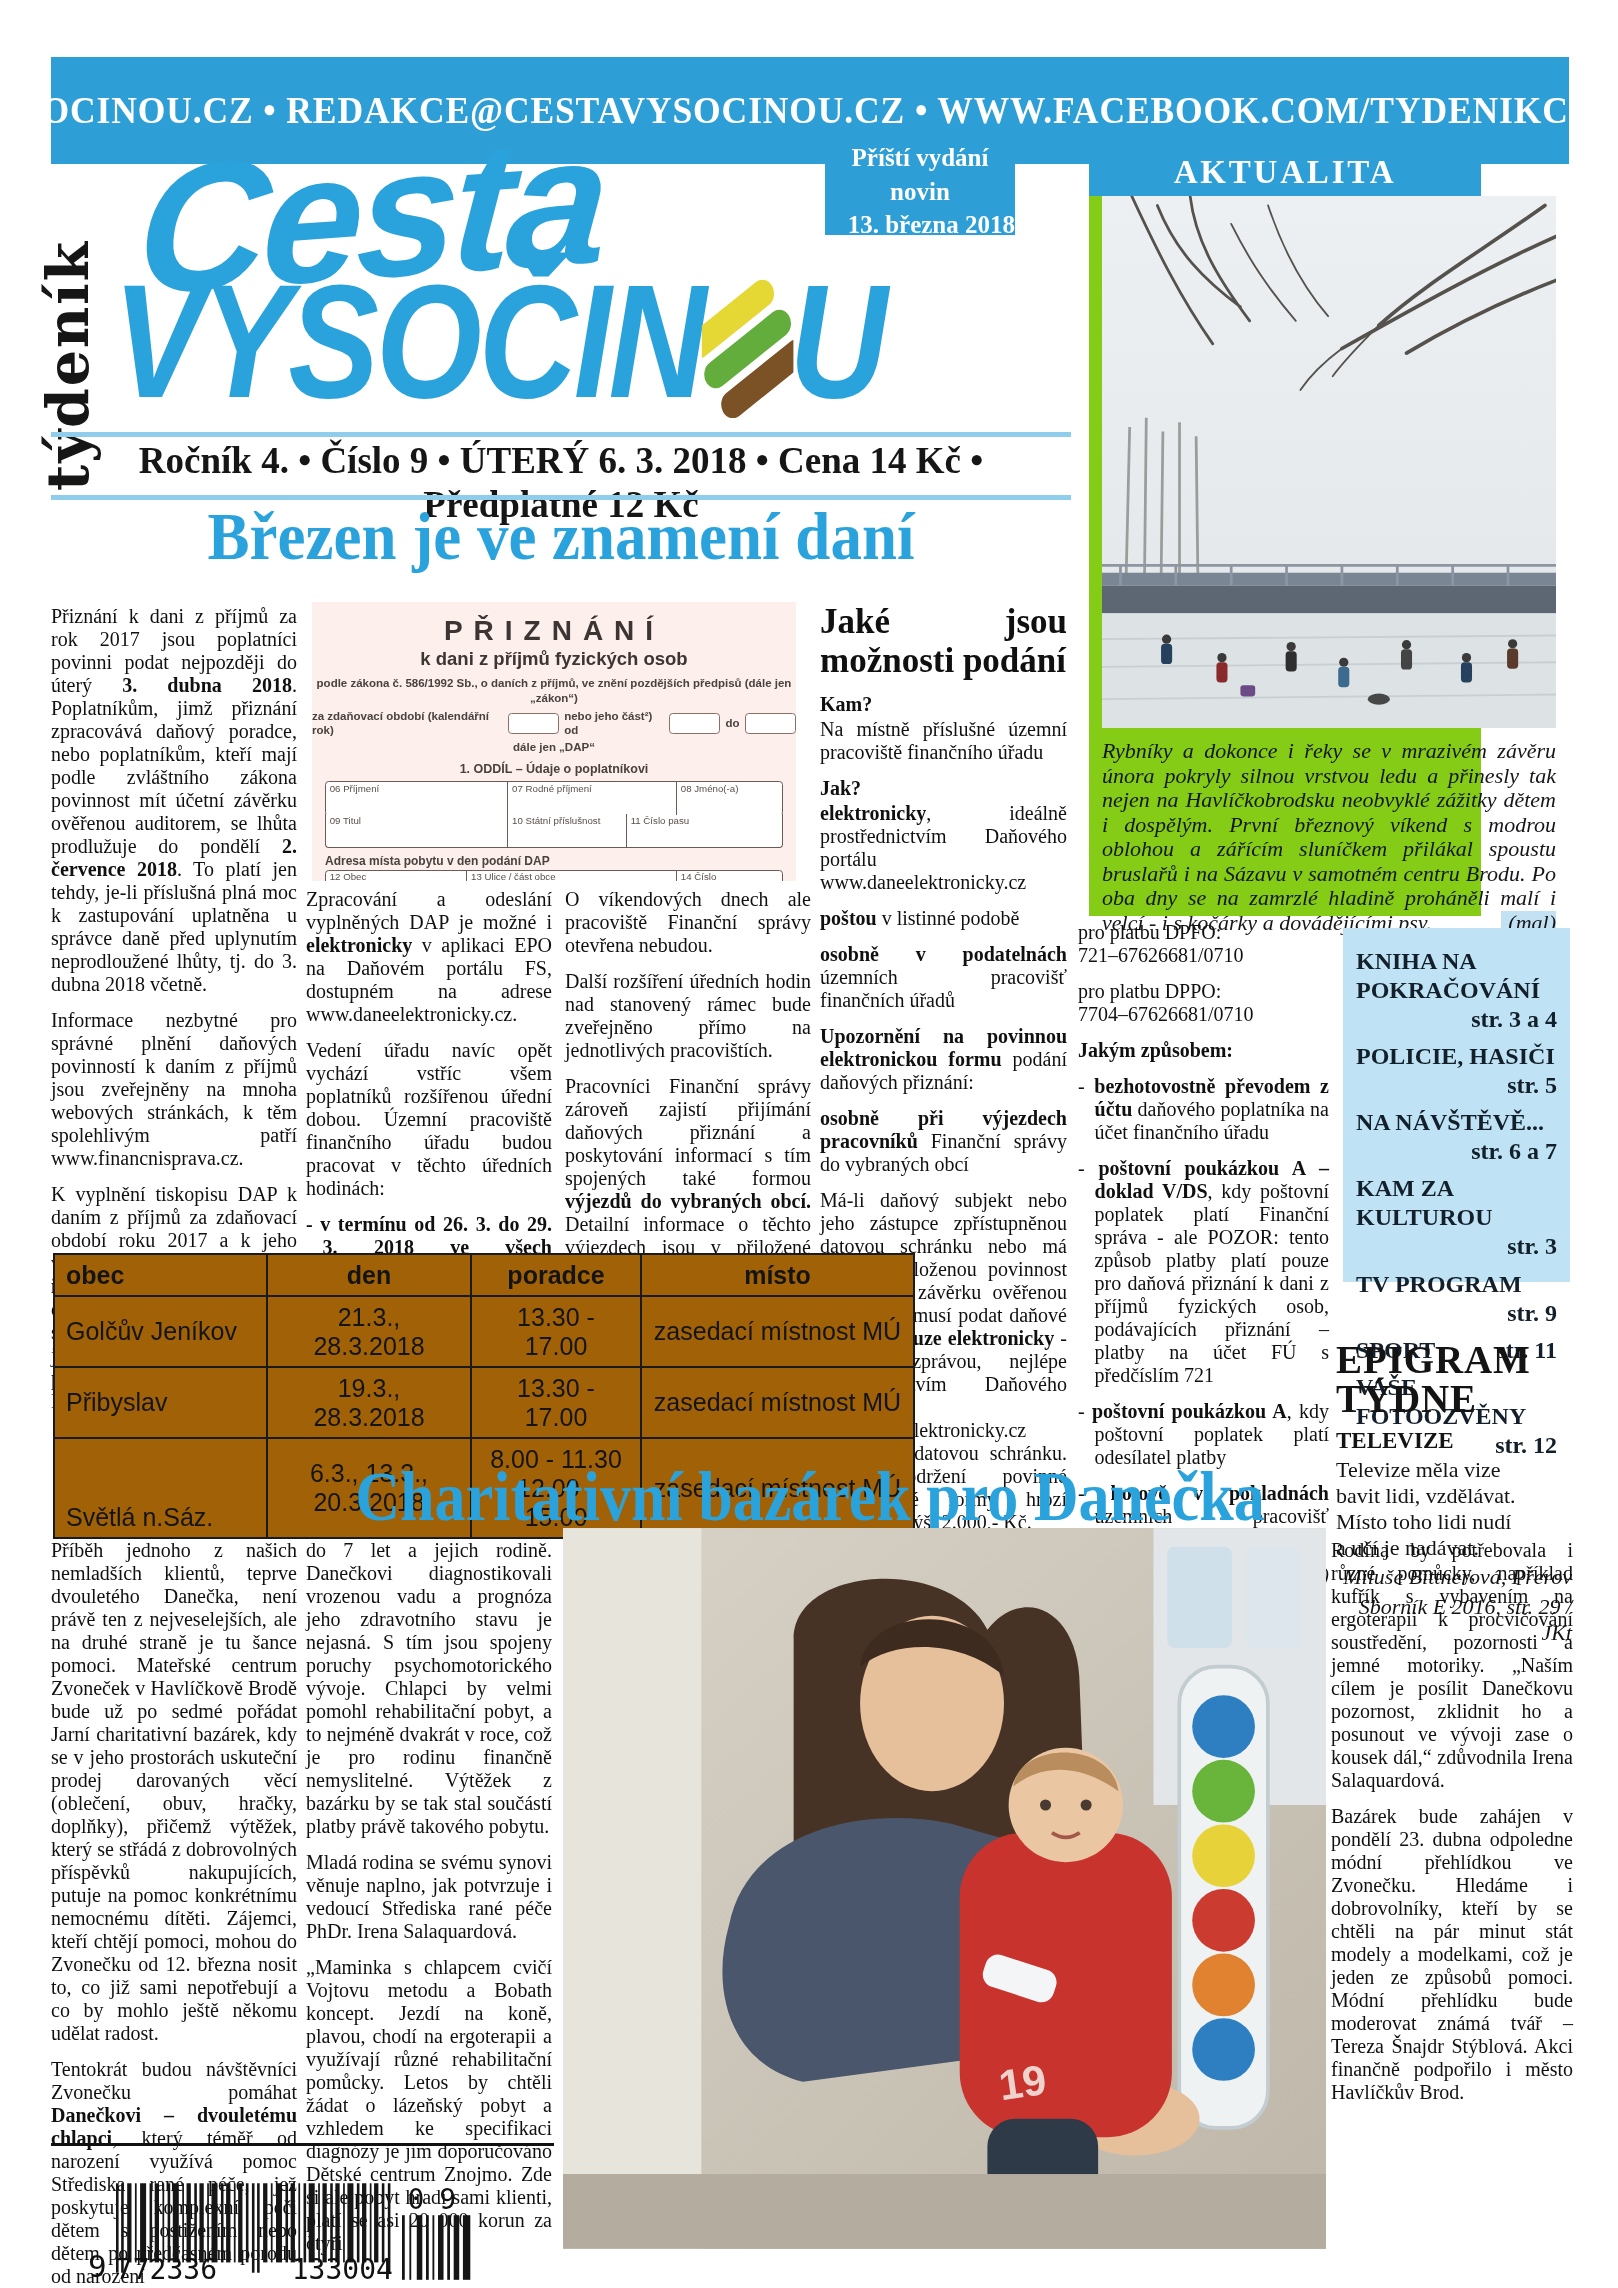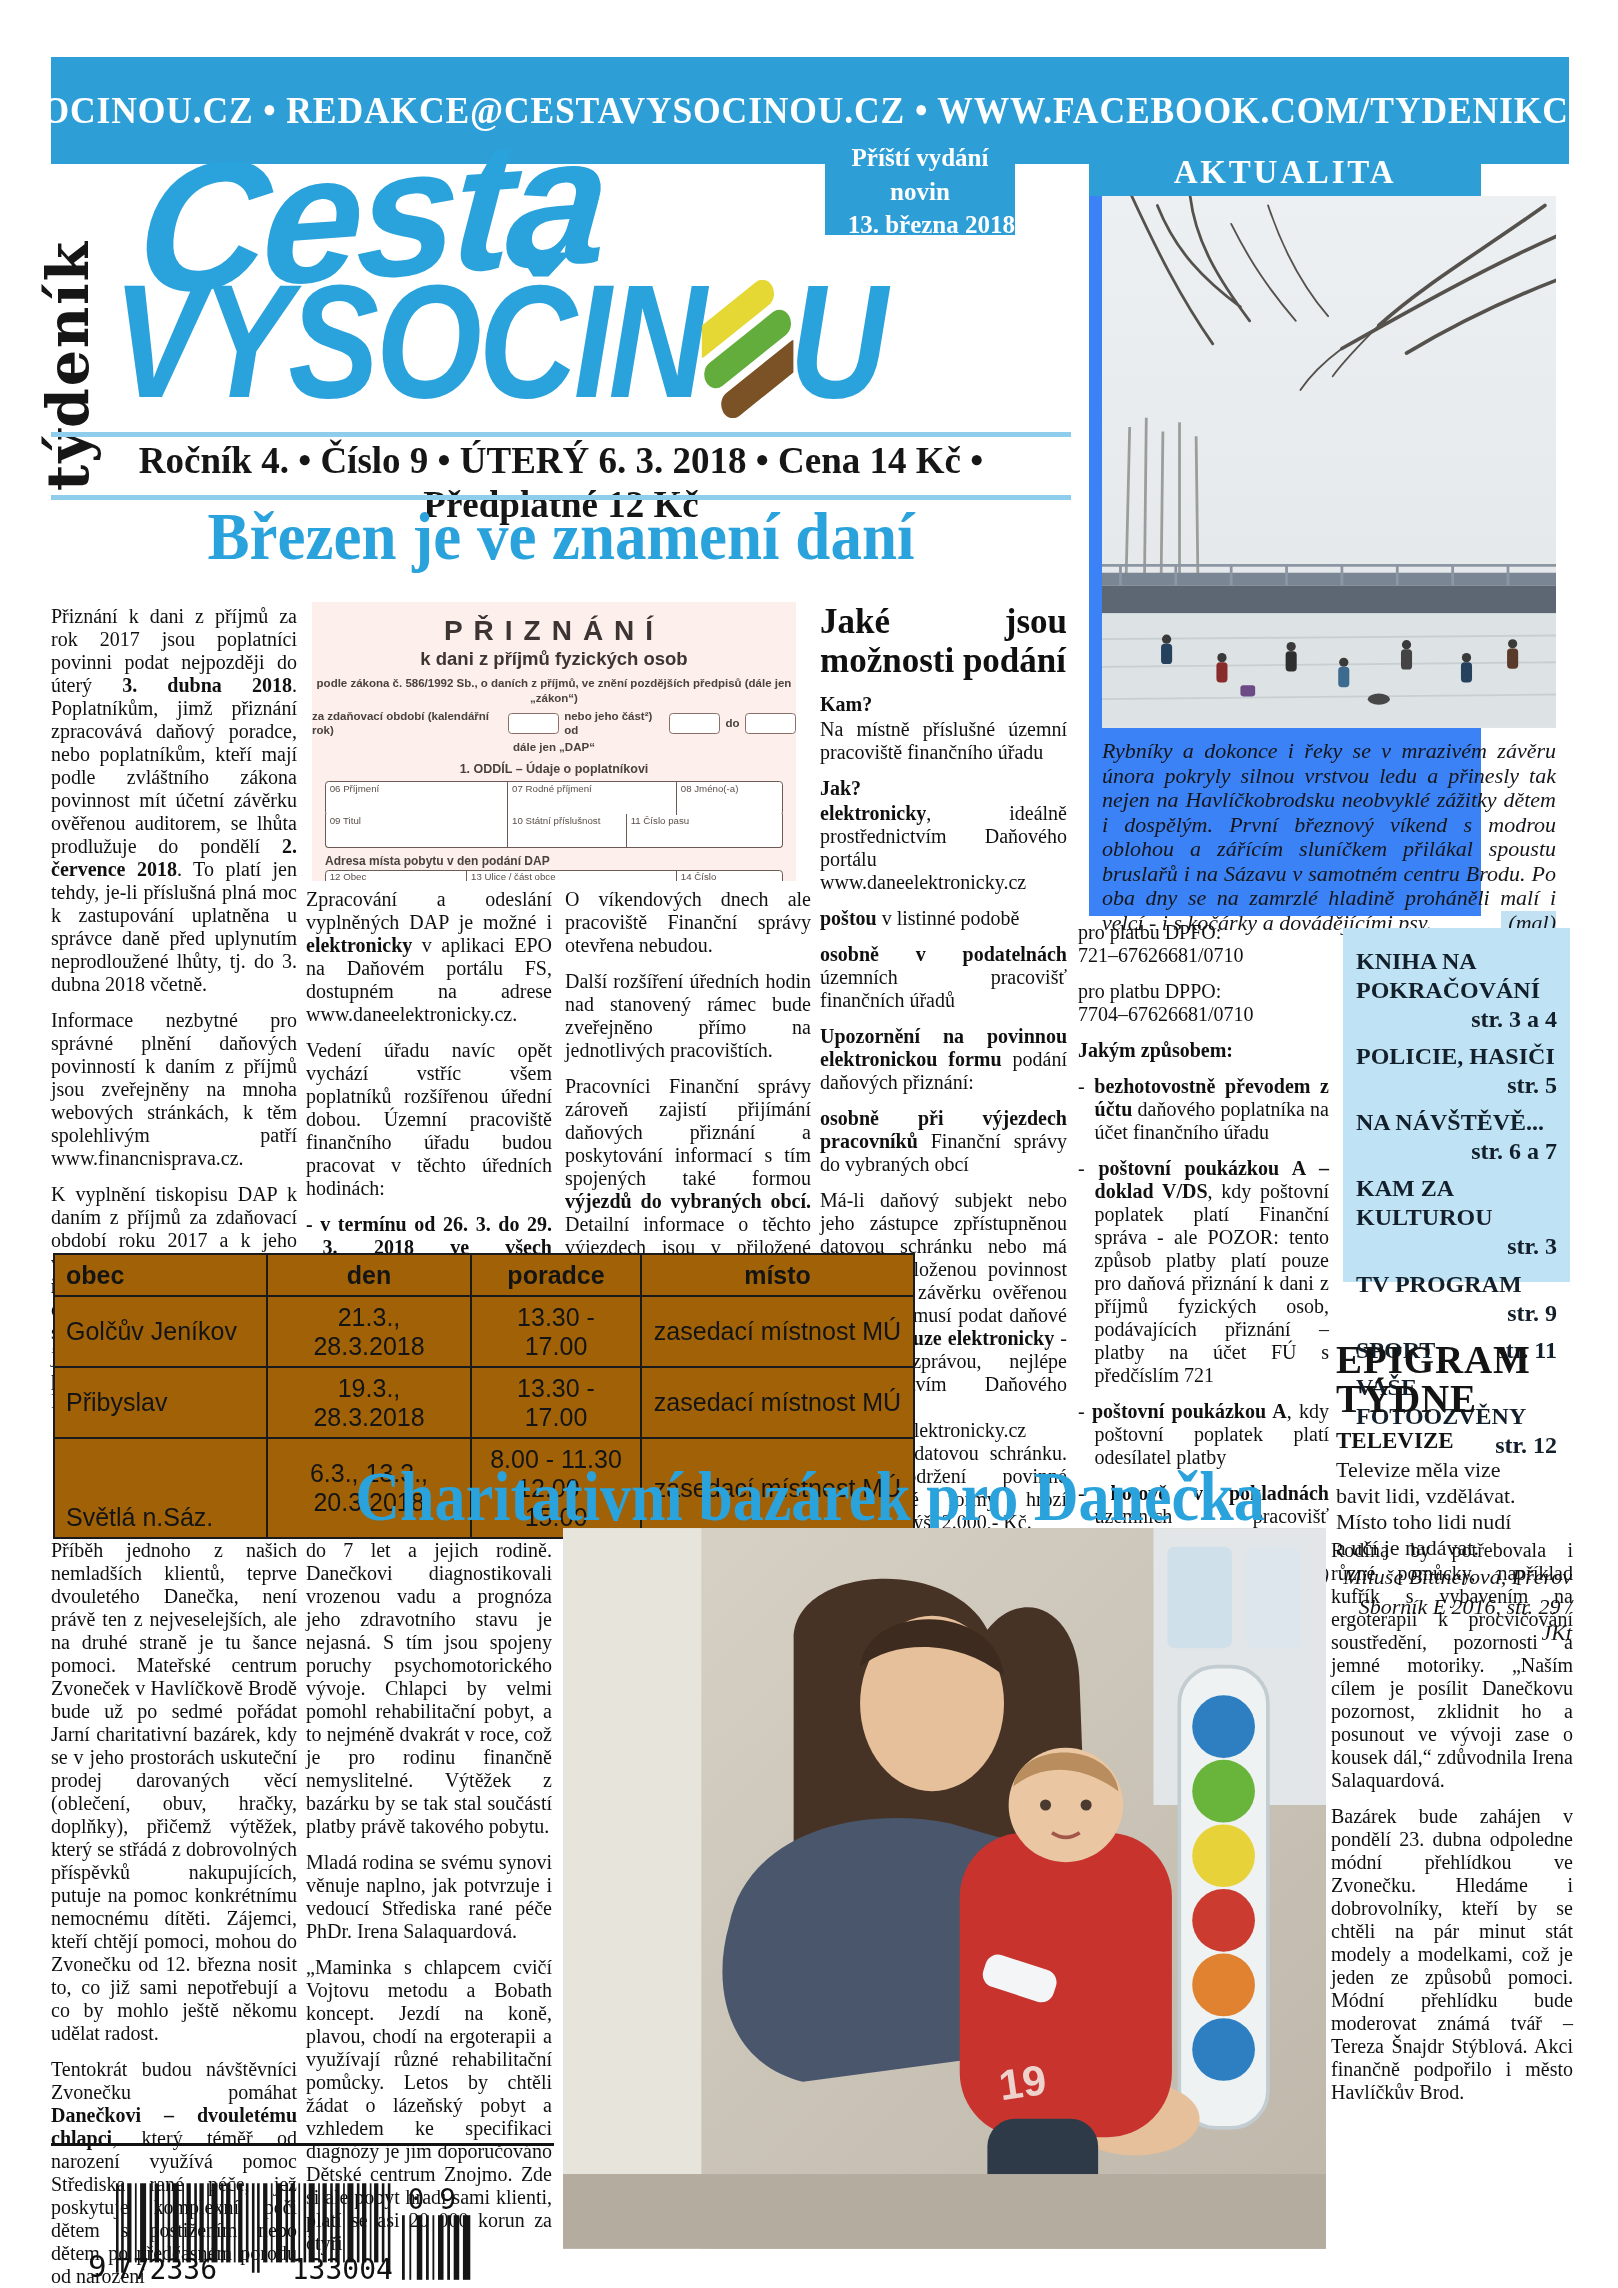--- a/index.html
+++ b/index.html
@@ -21,21 +21,21 @@
              font:900 italic 162px/1 "Liberation Sans",sans-serif;color:#2aa2dc;
              transform:scaleX(.84);transform-origin:0 0;letter-spacing:-3.7px;}
   .leaf{width:109px;height:138px;margin:0 -5.5px 3.7px -1.8px;}
   .nextbox{left:825px;top:148px;width:190px;height:87px;background:#2e9fd6;color:#fff;
            display:flex;flex-direction:column;align-items:flex-end;justify-content:center;
            font:700 25px/1.35 "Liberation Serif",serif;text-align:center;}
   .rule-blue{background:#8ecdec;height:4.6px;}
   .dateline{left:51px;top:439px;width:1020px;text-align:center;
             font:700 37px/1.2 "Liberation Serif",serif;color:#161616;}
   
-  .akt{left:1089px;top:148px;width:392px;height:768px;background:#3b82f6;}
+  .akt{left:1089px;top:148px;width:392px;height:768px;background:#84cc16;}
   .akt-bar{position:absolute;left:0;top:0;width:100%;height:48px;background:#2e9fd6;
            display:flex;align-items:center;justify-content:center;}
   .akt-bar span{color:#fff;font:700 33px/1 "Liberation Serif",serif;letter-spacing:2.8px;}
   .akt-photo{position:absolute;left:13px;top:48px;width:454px;height:532px;overflow:hidden;background:#eceff1;}
   .akt-cap{position:absolute;left:13px;top:591px;width:454px;
            font:italic 22px/24.5px "Liberation Serif",serif;color:#15161a;text-align:justify;}
   .akt-cap .sig{position:absolute;right:0;bottom:0;background:#c2e2f3;padding-left:7.4px;}
   
   .headline1{left:51px;top:506px;width:1020px;text-align:center;
              font:700 63px/1 "Liberation Serif",serif;color:#2aa2dc;transform:scaleY(1.06);}

